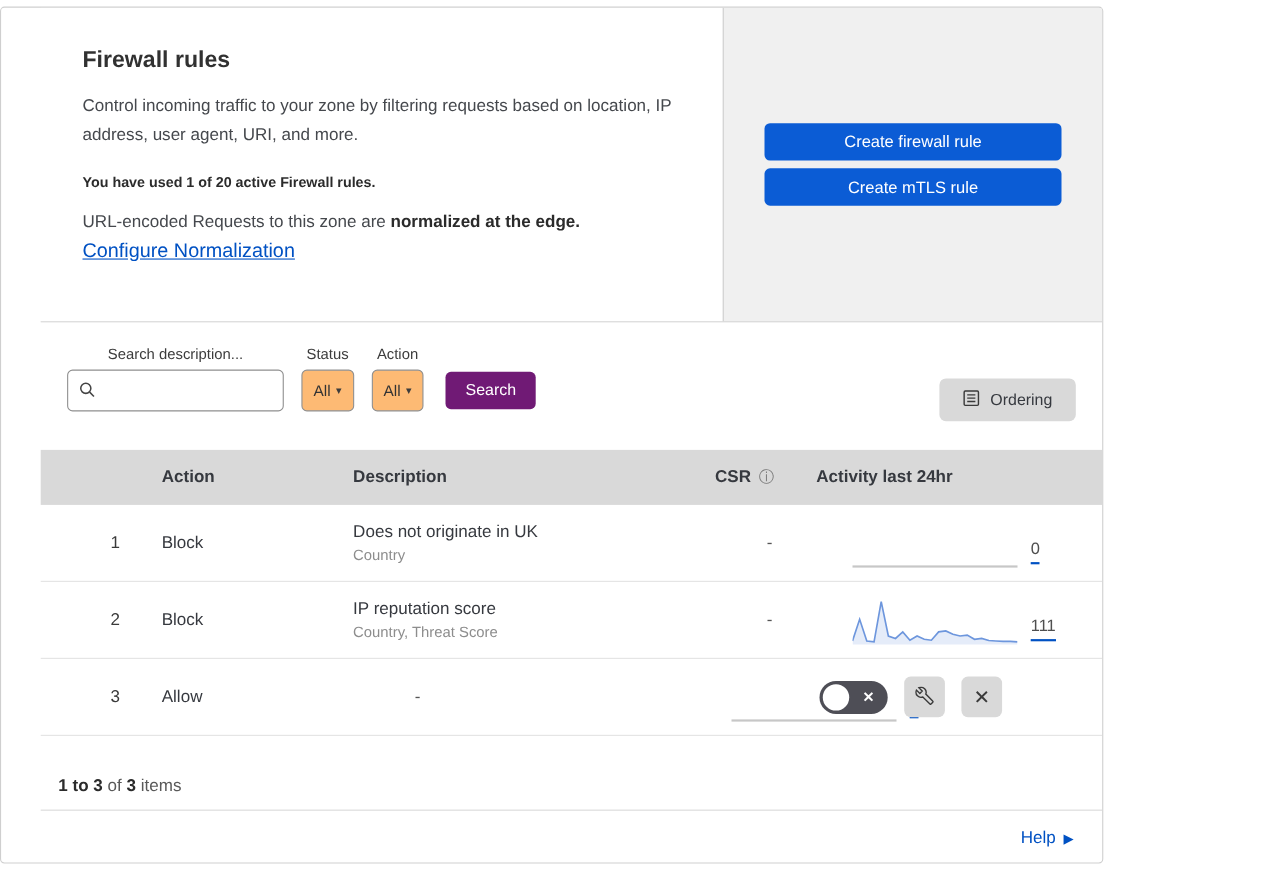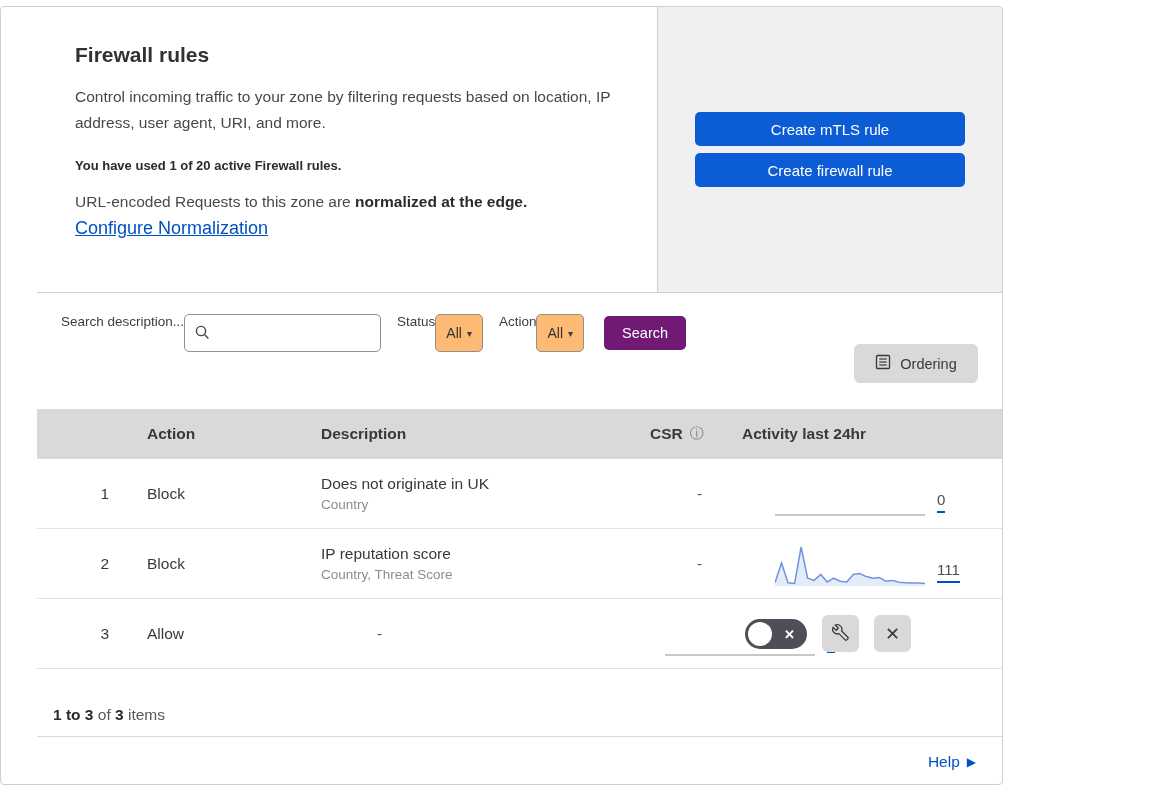--- a/index.html
+++ b/index.html
@@ -17,21 +17,21 @@
   .norm b { color:#2b2b2b; }
   .link { color:#0051c3; text-decoration:underline; font-size:18px; cursor:pointer; }
   .top-right { width:345px; background:#f0f0f0; border-left:1px solid #cfcfcf;
                display:flex; flex-direction:column; justify-content:center; gap:7px; padding:0 37px; }
   .btn-primary { display:block; width:100%; height:34px; background:#0b5cd5; color:#fff; border:none;
                  border-radius:5px; font-size:15px; font-family:inherit; cursor:pointer; }
 
   
   .filters { height:116px; position:relative; padding:21px 24px 0 24px; }
   .filter-groups { display:flex; align-items:flex-end; gap:16px; }
-  .fgroup { display:flex; flex-direction:row; }
+  .fgroup { display:flex; flex-direction:column;align-items:center; }
   .flabel { font-size:13.5px; color:#3c3c3c; margin-bottom:7px; }
   .search-wrap { position:relative; width:197px; }
   .search-input { width:197px; height:38px; border:1px solid #8f8f8f; border-radius:5px;
                   padding:0 8px 0 34px; font-size:14px; font-family:inherit; color:#333; }
   .search-icon { position:absolute; left:11px; top:11px; }
   .select-box { height:38px; border:1px solid #8f8f8f; border-radius:5px; background:#fdba74; cursor:pointer;
                 display:flex; align-items:center; justify-content:center; gap:5px; font-size:14px; color:#333; padding:0 10px; }
   .caret { font-size:10px; color:#3c3c3c; }
   .btn-search { height:34px; width:82px; background:#701a75; color:#fff; border:none; border-radius:5px;
                 font-size:14.5px; font-family:inherit; margin-left:4px; margin-bottom:2px; cursor:pointer; }
@@ -87,22 +87,22 @@
 
   <div class="top">
     <div class="top-left">
       <div class="page-title">Firewall rules</div>
       <div class="desc">Control incoming traffic to your zone by filtering requests based on location, IP address, user agent, URI, and more.</div>
       <div class="usage">You have used 1 of 20 active Firewall rules.</div>
       <div class="norm"><span>URL-encoded Requests to this zone are </span><b>normalized at the edge.</b></div>
       <a class="link">Configure Normalization</a>
     </div>
     <div class="top-right">
+      <button class="btn-primary">Create firewall rule</button>
       <button class="btn-primary">Create mTLS rule</button>
-      <button class="btn-primary">Create firewall rule</button>
     </div>
   </div>
 
   <div class="filters">
     <div class="filter-groups">
       <div class="fgroup">
         <div class="flabel">Search description...</div>
         <div class="search-wrap">
           <span class="search-icon">
             <svg width="15" height="15" viewBox="0 0 15 15">

